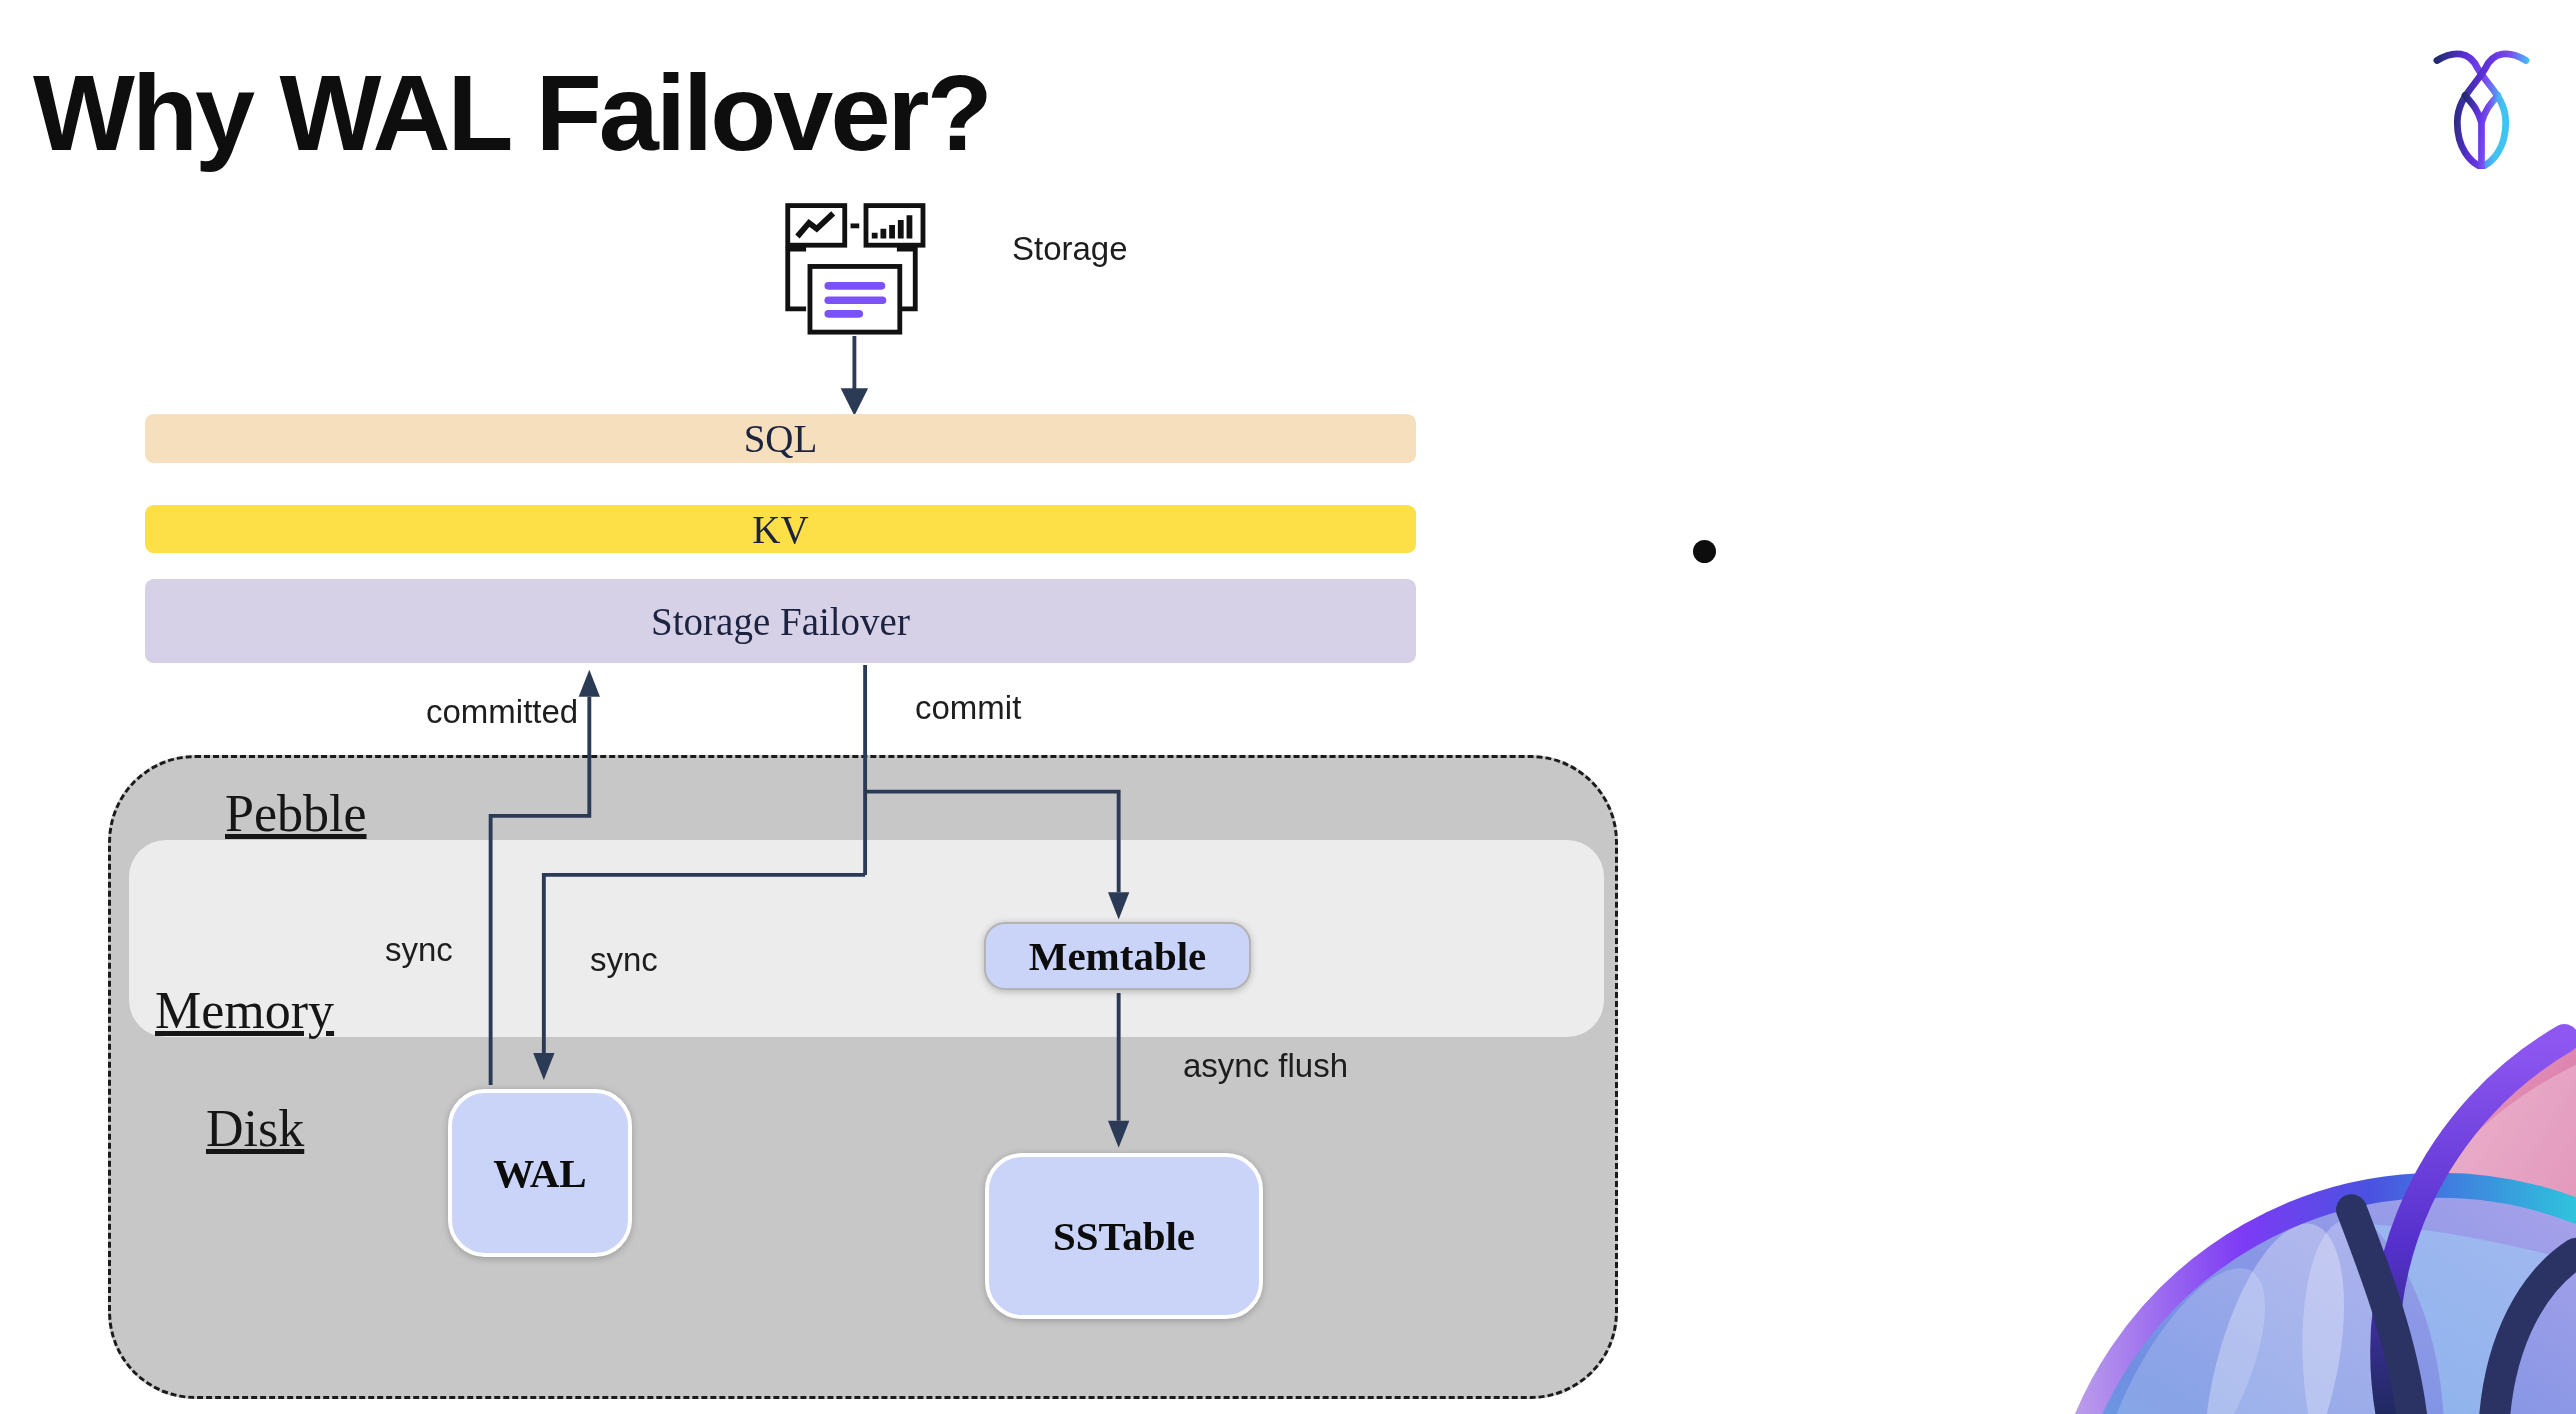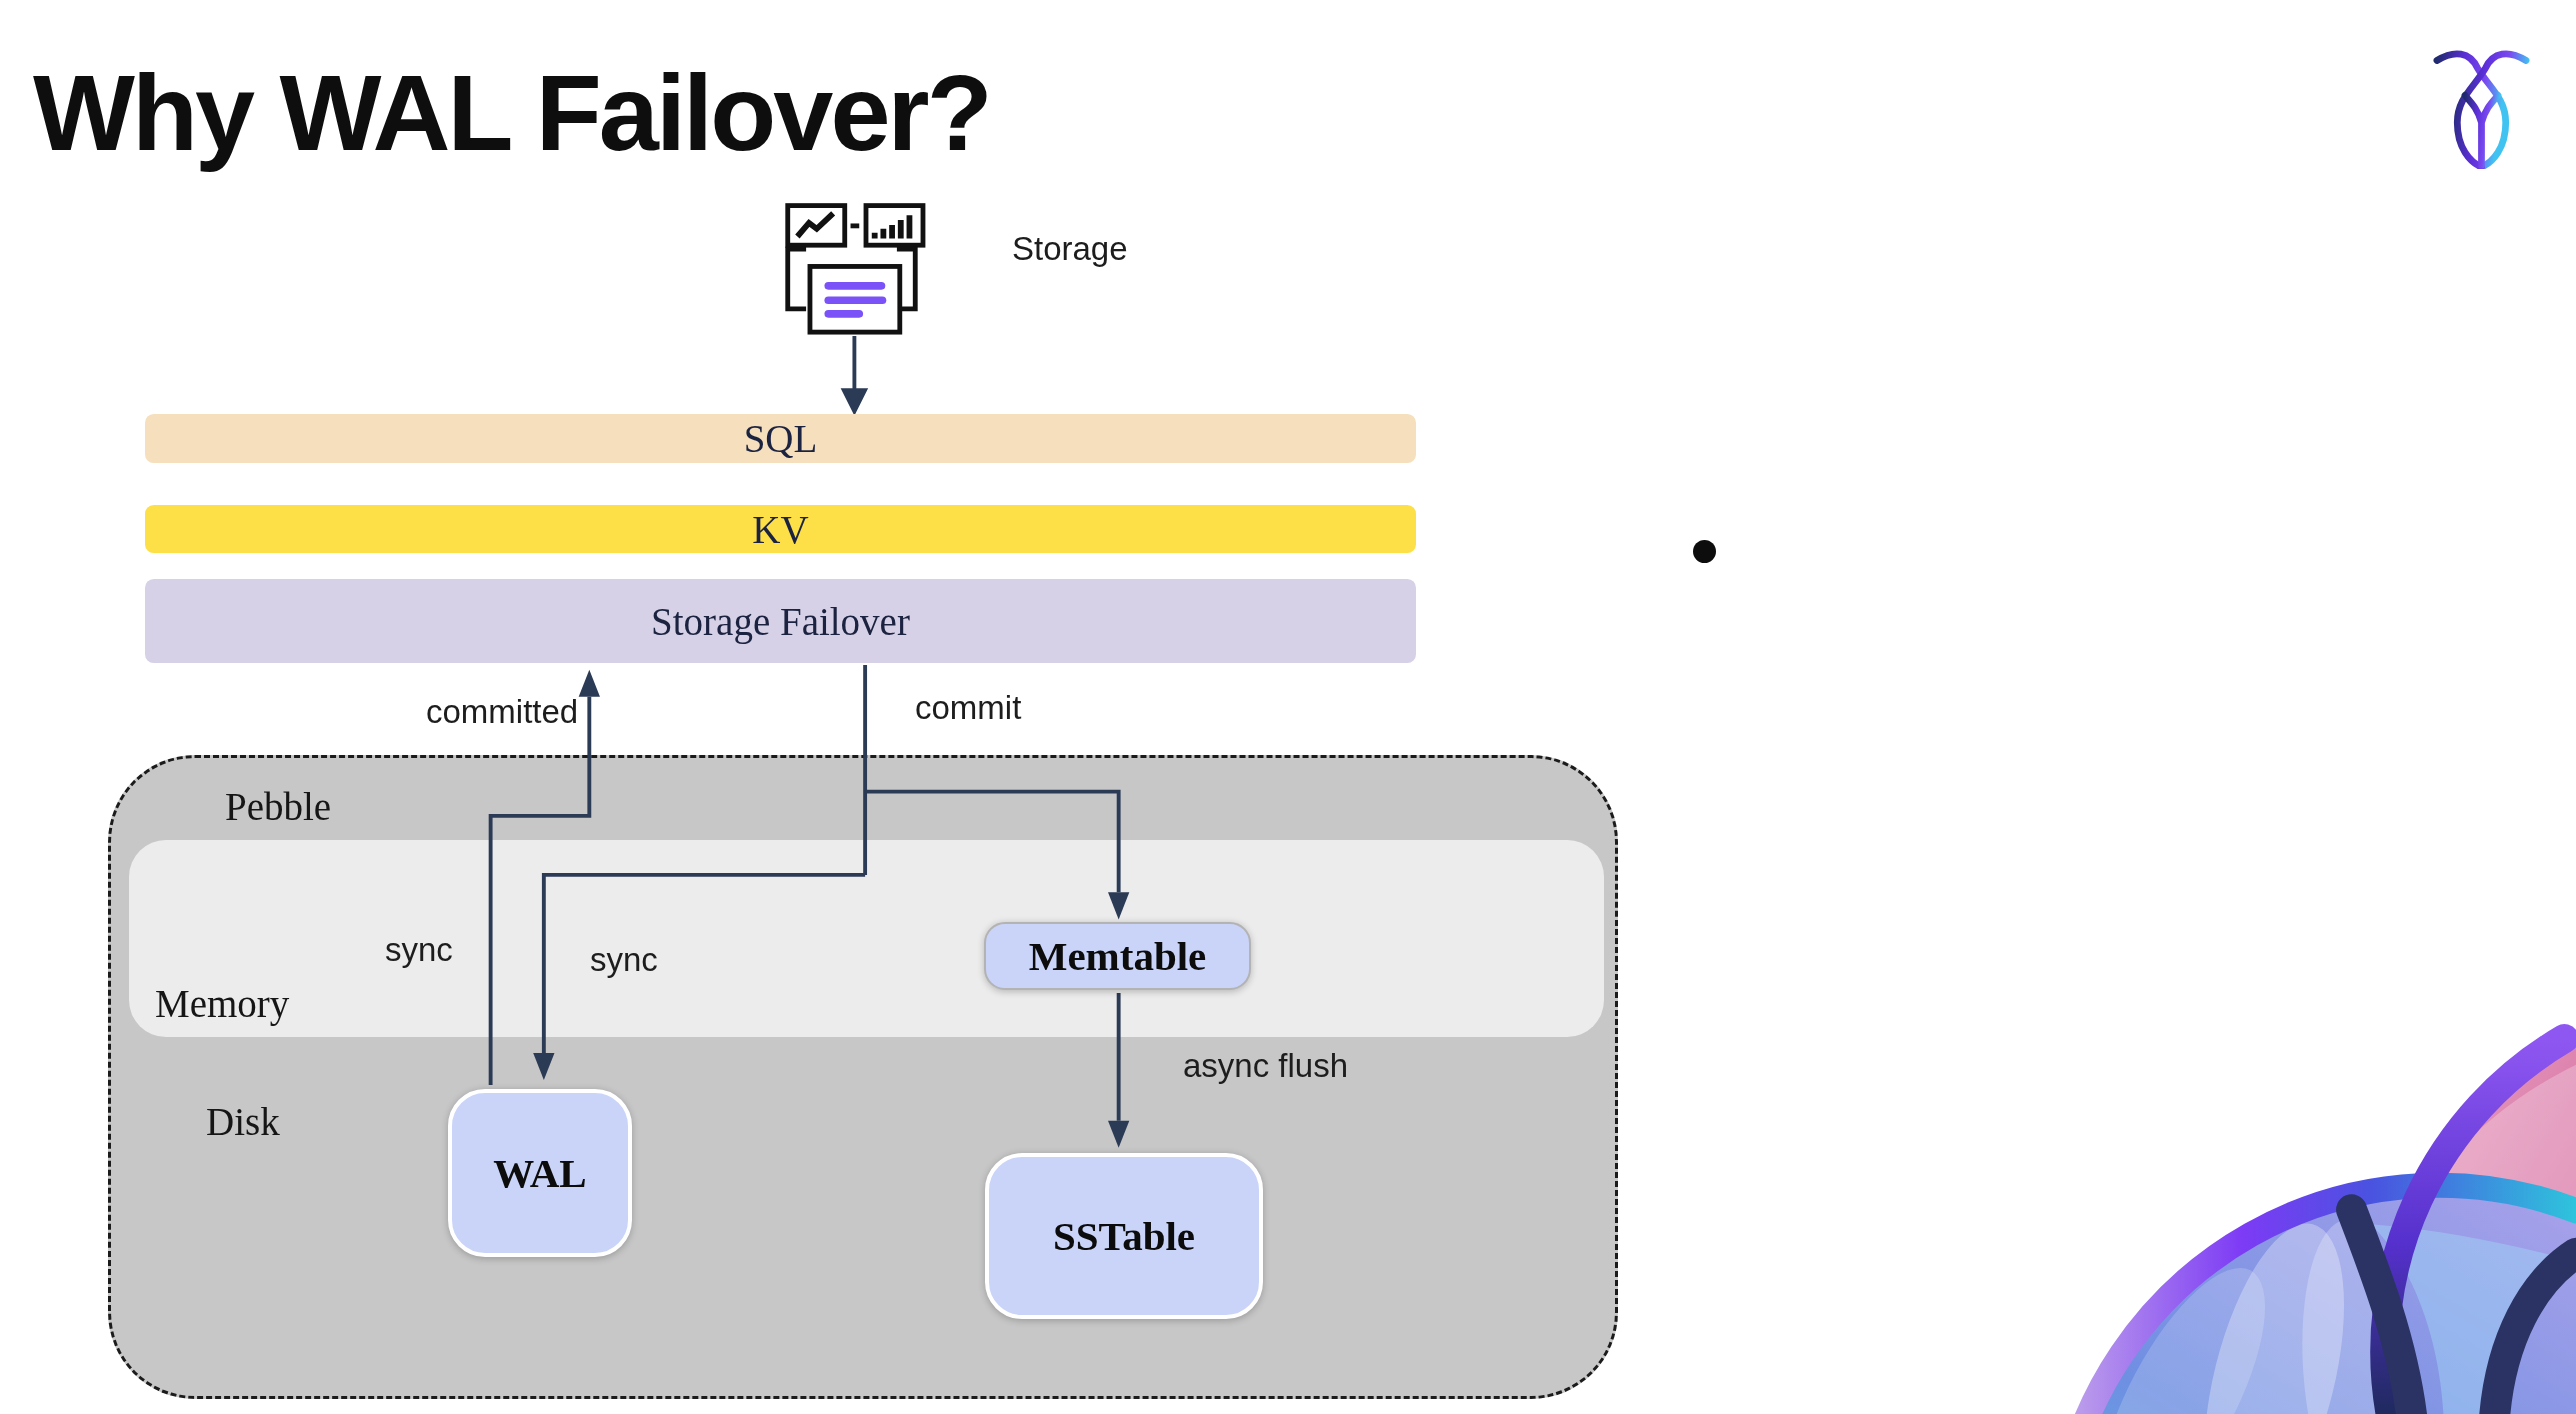--- a/index.html
+++ b/index.html
@@ -18,21 +18,21 @@
   .bar{left:145px;width:1271px;border-radius:8.7px;display:flex;align-items:center;justify-content:center;
        font-family:"Liberation Serif",serif;font-size:39px;color:#1c2340;}
   .bar-sql{top:414px;height:49px;}
   .bar-kv{top:505px;height:48px;}
   .bar-storage{top:579px;height:84px;}
 
   
   .pebble{left:108px;top:755px;width:1510px;height:644px;background:#c7c7c7;
           border:3.9px dashed #1b1b1b;border-radius:87px;box-sizing:border-box;}
   .memband{left:129px;top:840px;width:1475px;height:197px;background:#ececec;border-radius:37px;}
-  .zone-label{font-family:"Liberation Serif",serif;font-size:39px;color:#161616;white-space:nowrap;}
+  .zone-label{font-family:"Liberation Serif",serif;font-size:52px;color:#161616;white-space:nowrap;text-decoration:underline;}
 
   
   .node{background:#c9d4f8;display:flex;align-items:center;justify-content:center;
         font-family:"Liberation Serif",serif;font-weight:700;font-size:41px;color:#0c0c0c;
         box-sizing:border-box;box-shadow:0 1.9px 7.7px rgba(0,0,0,0.22);}
   .node-wal{left:448px;top:1089px;width:184px;height:168px;border:4.8px solid #ffffff;border-radius:37px;}
   .node-memtable{left:984px;top:922px;width:267px;height:68px;border:2.9px solid #b3b3b3;border-radius:21px;}
   .node-sstable{left:985px;top:1153px;width:278px;height:166px;border:4.8px solid #ffffff;border-radius:37px;}
 
   

